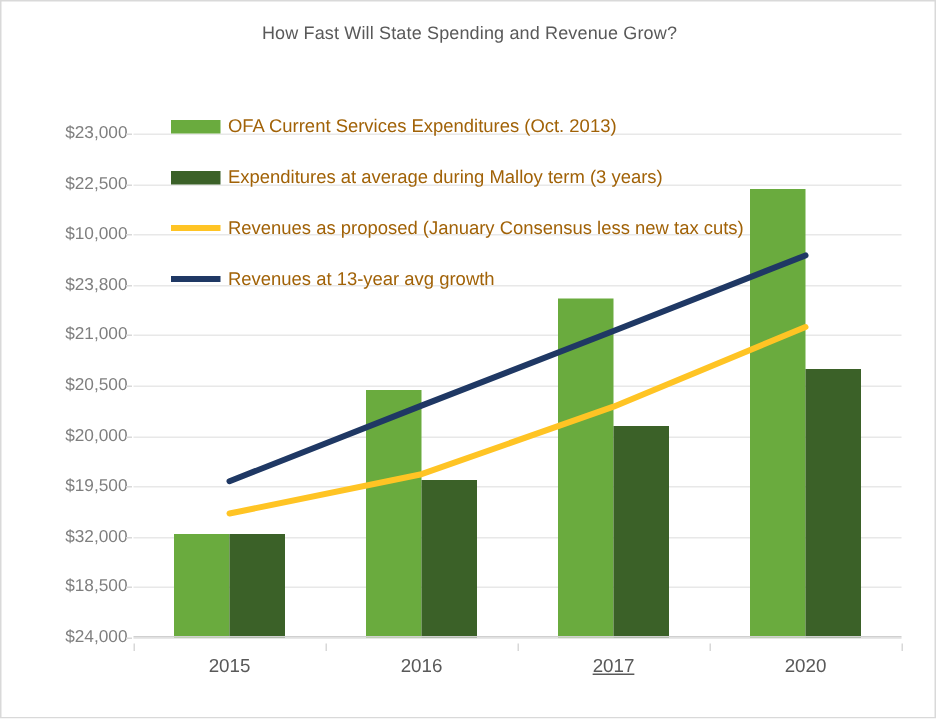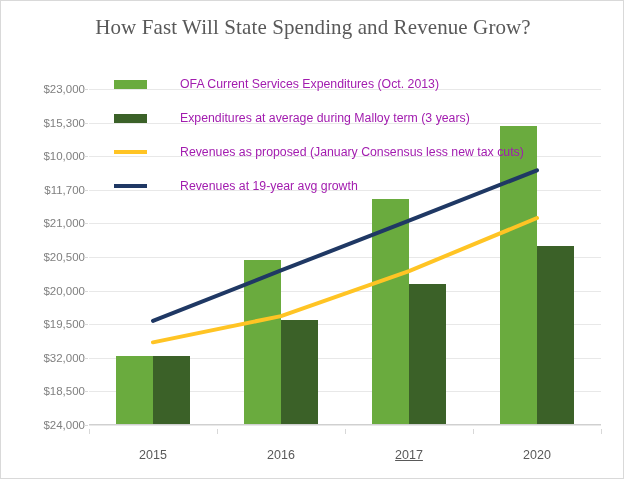--- a/index.html
+++ b/index.html
@@ -19,25 +19,24 @@
     border: 1px solid #d9d9d9;
     overflow: hidden;
   }
   
   .chart-title {
     position: absolute;
     left: 0;
     top: 14px;
     width: 624px;
     text-align: center;
-    font-size: 21px;
+    font-size: 12px;
     color: #595959;
     letter-spacing: 0.1px;
     white-space: nowrap;
-    font-family: Liberation Serif, serif;
   }
   
   .plot {
     position: absolute;
     left: 88px;
     top: 88px;
     width: 512px;
     height: 336px;
   }
   .gridline {
@@ -81,21 +80,21 @@
   
   #x-axis {
     position: absolute;
     left: 88px;
     top: 428px;
     width: 512px;
     height: 26px;
   }
   .xtick {
     position: absolute;
-    top: 19px;
+    top: 8px;
     text-align: center;
     font-size: 12.5px;
     color: #595959;
     transform: translateX(-50%);
     white-space: nowrap;
   }
   .xtick-mark {
     position: absolute;
     top: 0;
     width: 1px;
@@ -133,40 +132,39 @@
   }
   .legend-swatch {
     width: 33px;
     flex: 0 0 33px;
     margin-right: 5px;
   }
   .legend-swatch.box { height: 9px; }
   .legend-swatch.line { height: 4px; }
   .legend-label {
     font-size: 12.3px;
-    color: #a21caf;
-    white-space: nowrap;
-    margin-left: 28px;
+    color: #a16207;
+    white-space: nowrap;
   }
 </style>
 </head>
 <body>
 
 <div id="chart-root">
 
   <div class="chart-title">How Fast Will State Spending and Revenue Grow?</div>
 
   <div id="y-axis">
       <div class="ytick" style="top: 0px;">$23,000</div>
       <div class="axis-left-tick" style="top: 0px; left: 83px; height: 1px; width: 4px; background: rgb(216, 216, 216);"></div>
-      <div class="ytick" style="top: 33.6px;">$15,300</div>
+      <div class="ytick" style="top: 33.6px;">$22,500</div>
       <div class="axis-left-tick" style="top: 33.6px; left: 83px; height: 1px; width: 4px; background: rgb(216, 216, 216);"></div>
       <div class="ytick" style="top: 67.2px;">$10,000</div>
       <div class="axis-left-tick" style="top: 67.2px; left: 83px; height: 1px; width: 4px; background: rgb(216, 216, 216);"></div>
-      <div class="ytick" style="top: 100.8px;">$11,700</div>
+      <div class="ytick" style="top: 100.8px;">$23,800</div>
       <div class="axis-left-tick" style="top: 100.8px; left: 83px; height: 1px; width: 4px; background: rgb(216, 216, 216);"></div>
       <div class="ytick" style="top: 134.4px;">$21,000</div>
       <div class="axis-left-tick" style="top: 134.4px; left: 83px; height: 1px; width: 4px; background: rgb(216, 216, 216);"></div>
       <div class="ytick" style="top: 168px;">$20,500</div>
       <div class="axis-left-tick" style="top: 168px; left: 83px; height: 1px; width: 4px; background: rgb(216, 216, 216);"></div>
       <div class="ytick" style="top: 201.6px;">$20,000</div>
       <div class="axis-left-tick" style="top: 201.6px; left: 83px; height: 1px; width: 4px; background: rgb(216, 216, 216);"></div>
       <div class="ytick" style="top: 235.2px;">$19,500</div>
       <div class="axis-left-tick" style="top: 235.2px; left: 83px; height: 1px; width: 4px; background: rgb(216, 216, 216);"></div>
       <div class="ytick" style="top: 268.8px;">$32,000</div>
@@ -228,17 +226,17 @@
       <div class="legend-row">
         <span class="legend-swatch box" style="background: rgb(59, 97, 40);"></span>
         <span class="legend-label">Expenditures at average during Malloy term (3 years)</span>
       </div>
       <div class="legend-row">
         <span class="legend-swatch line" style="background: rgb(255, 196, 36);"></span>
         <span class="legend-label">Revenues as proposed (January Consensus less new tax cuts)</span>
       </div>
       <div class="legend-row">
         <span class="legend-swatch line" style="background: rgb(31, 56, 100);"></span>
-        <span class="legend-label">Revenues at 19-year avg growth</span>
+        <span class="legend-label">Revenues at 13-year avg growth</span>
       </div>
     </div>
 
 </div>
 
 </body></html>

